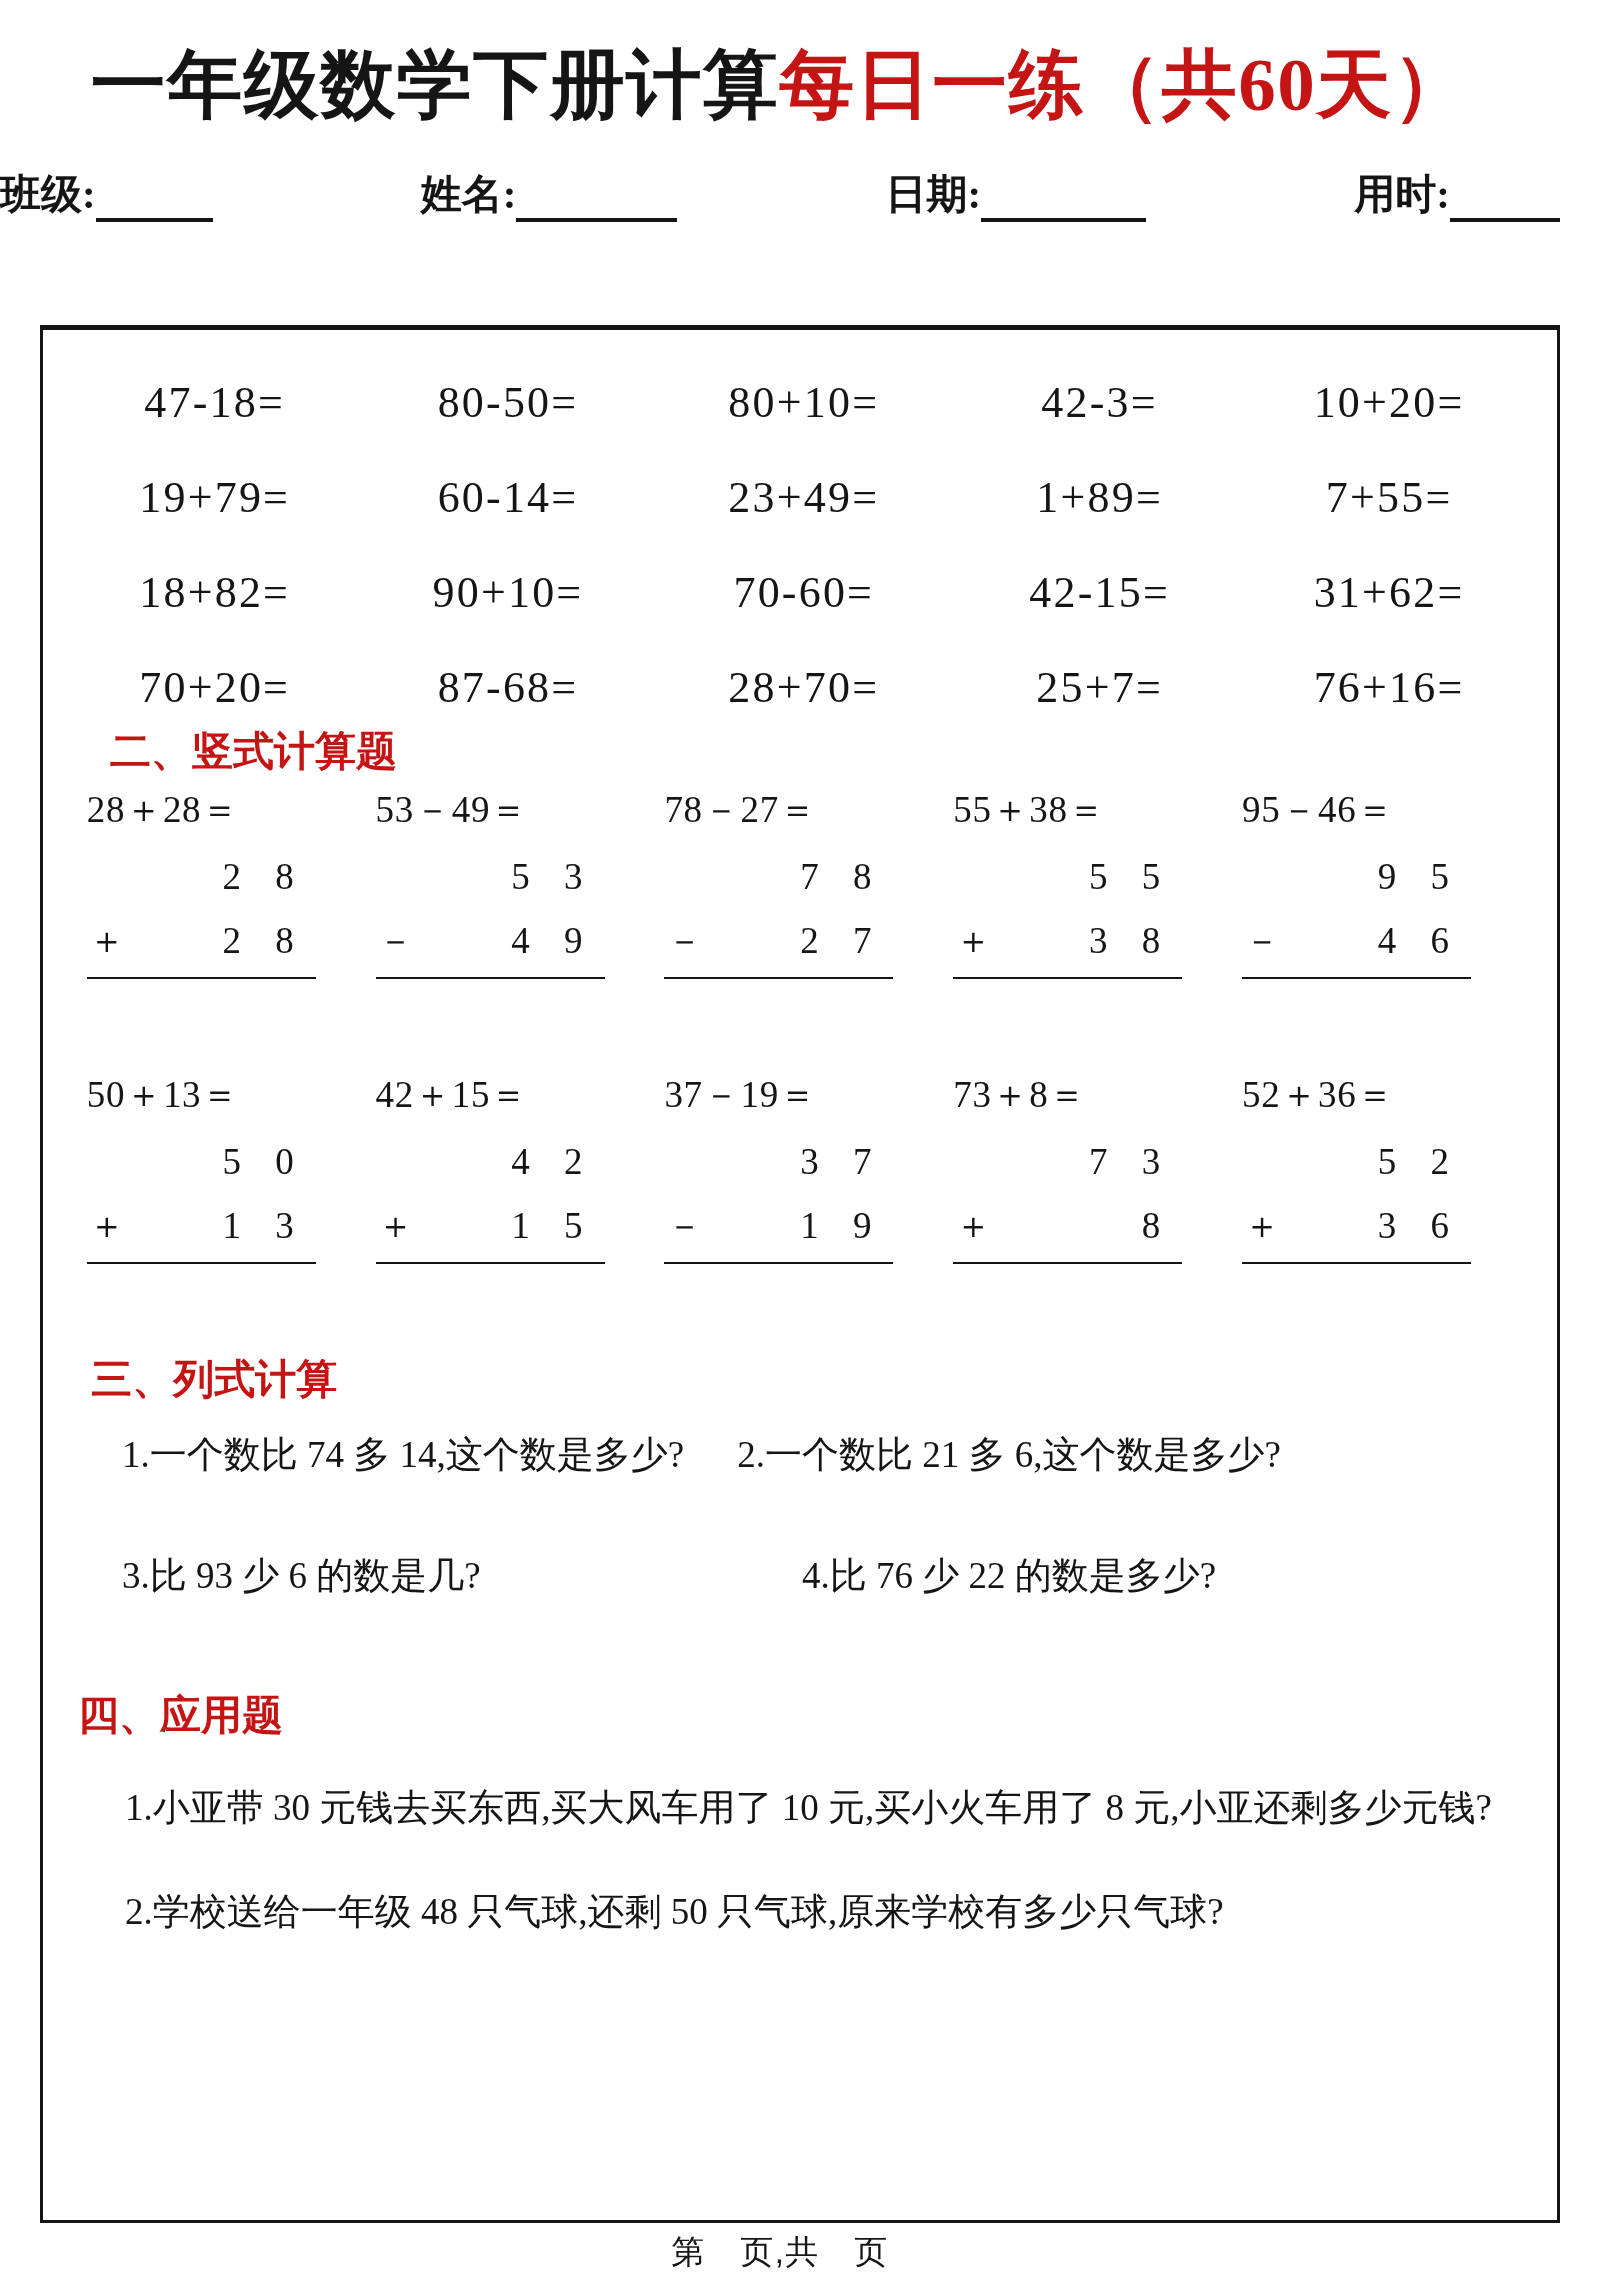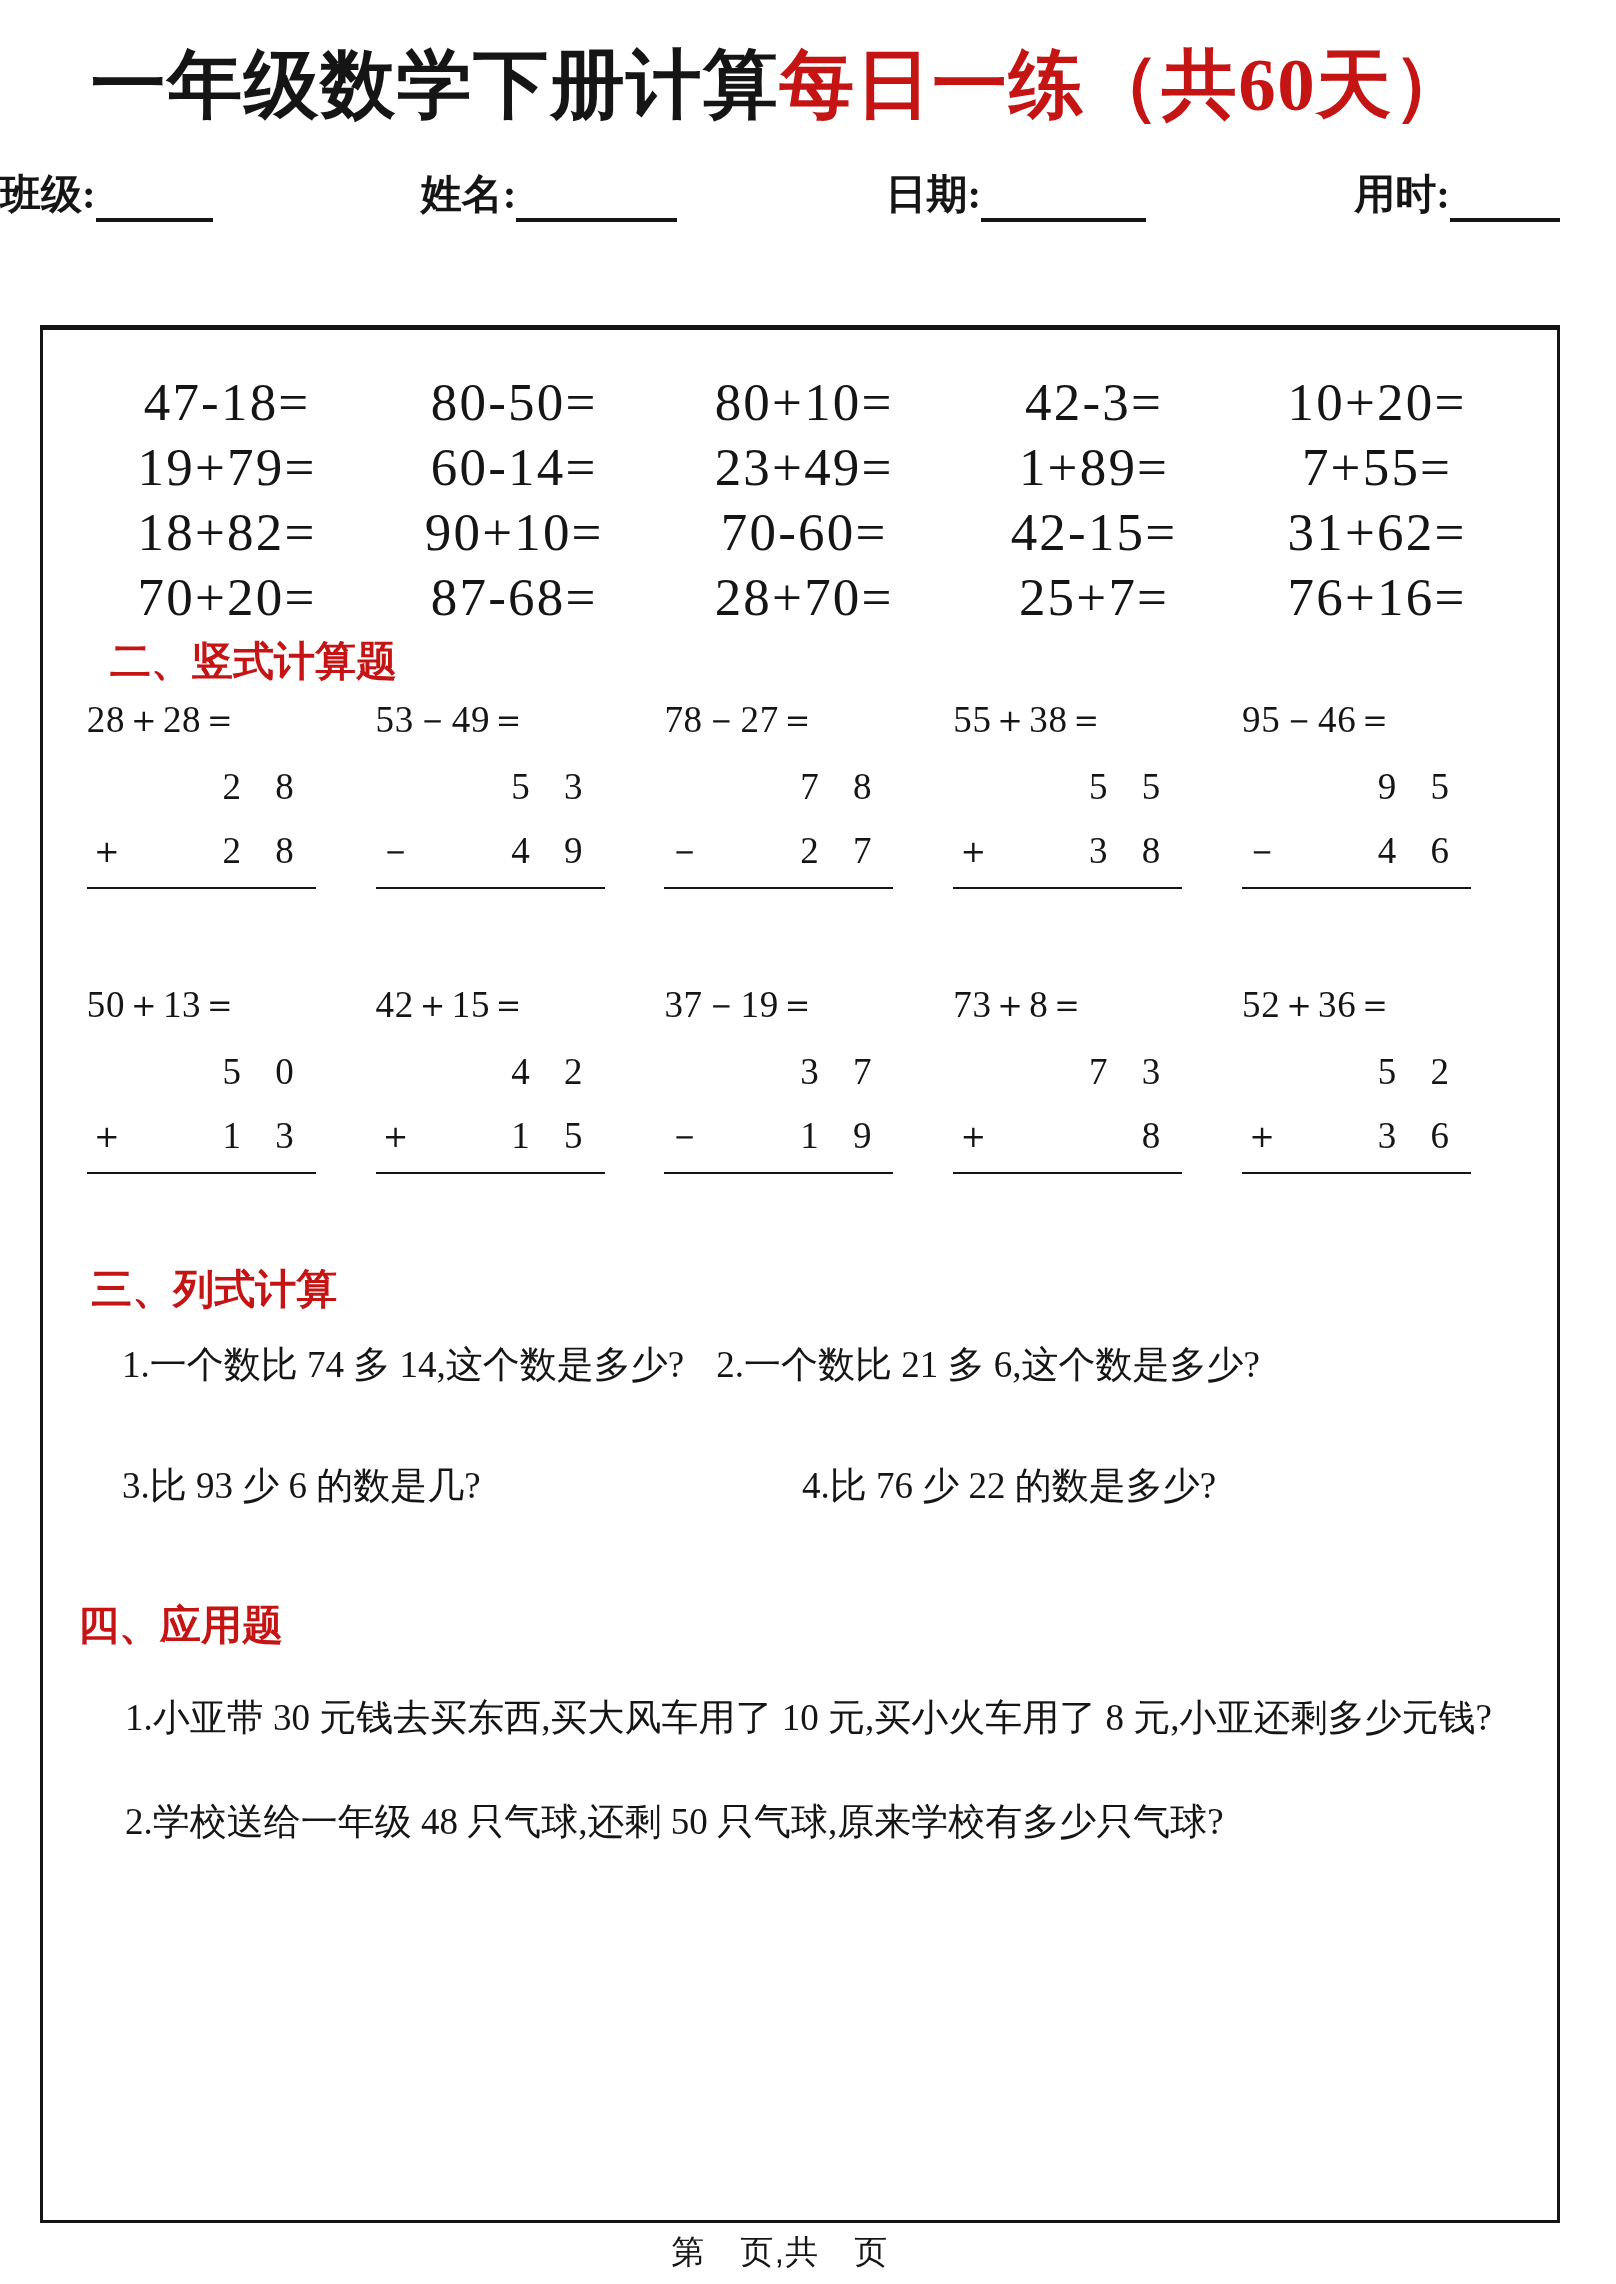--- a/index.html
+++ b/index.html
@@ -65,21 +65,22 @@
   .sec3 { margin-top: 92px; margin-left: 13.2px; }
   .sec4 { margin-top: 92px; }
 
   
   .oral-grid {
     margin-top: 13.2px;
     display: grid;
     grid-template-columns: 1.08fr 1fr 1.1fr 1fr 1.05fr;
     row-gap: 0;
     justify-items: center;
-    font-size: 53px;
+    font-size: 44px;
+    gap: 30px;
   }
   .oral-cell { line-height: 65px; letter-spacing: 2.2px; white-space: nowrap; }
 
   
   .v-grid {
     margin-top: 10.3px;
     display: grid;
     grid-template-columns: repeat(5, 1fr);
     justify-items: start;
   }
@@ -110,21 +111,21 @@
   .v-op { padding-left: 1.5px; }
   .v-num { text-align: right; padding-right: 22px; word-spacing: 25px; }
 
   
   .listed-row {
     display: flex;
     font-size: 37px;
     line-height: 1.35;
     white-space: nowrap;
   }
-  .listed-row.r1 { margin-top: 26.4px; margin-left: 44px; gap: 32px; }
+  .listed-row.r1 { margin-top: 26.4px; margin-left: 44px; gap: 53px; }
   .listed-row.r2 { margin-top: 71px; margin-left: 44px; gap: 16px; align-items: center; }
   .listed-row.r2 .lp3 { width: 664px; }
 
   
   .applied { font-size: 37px; line-height: 1.62; }
   .applied.a1 {
     margin-top: 38px;
     padding-left: 87px;
     text-indent: -40px;
     width: 1460px;

